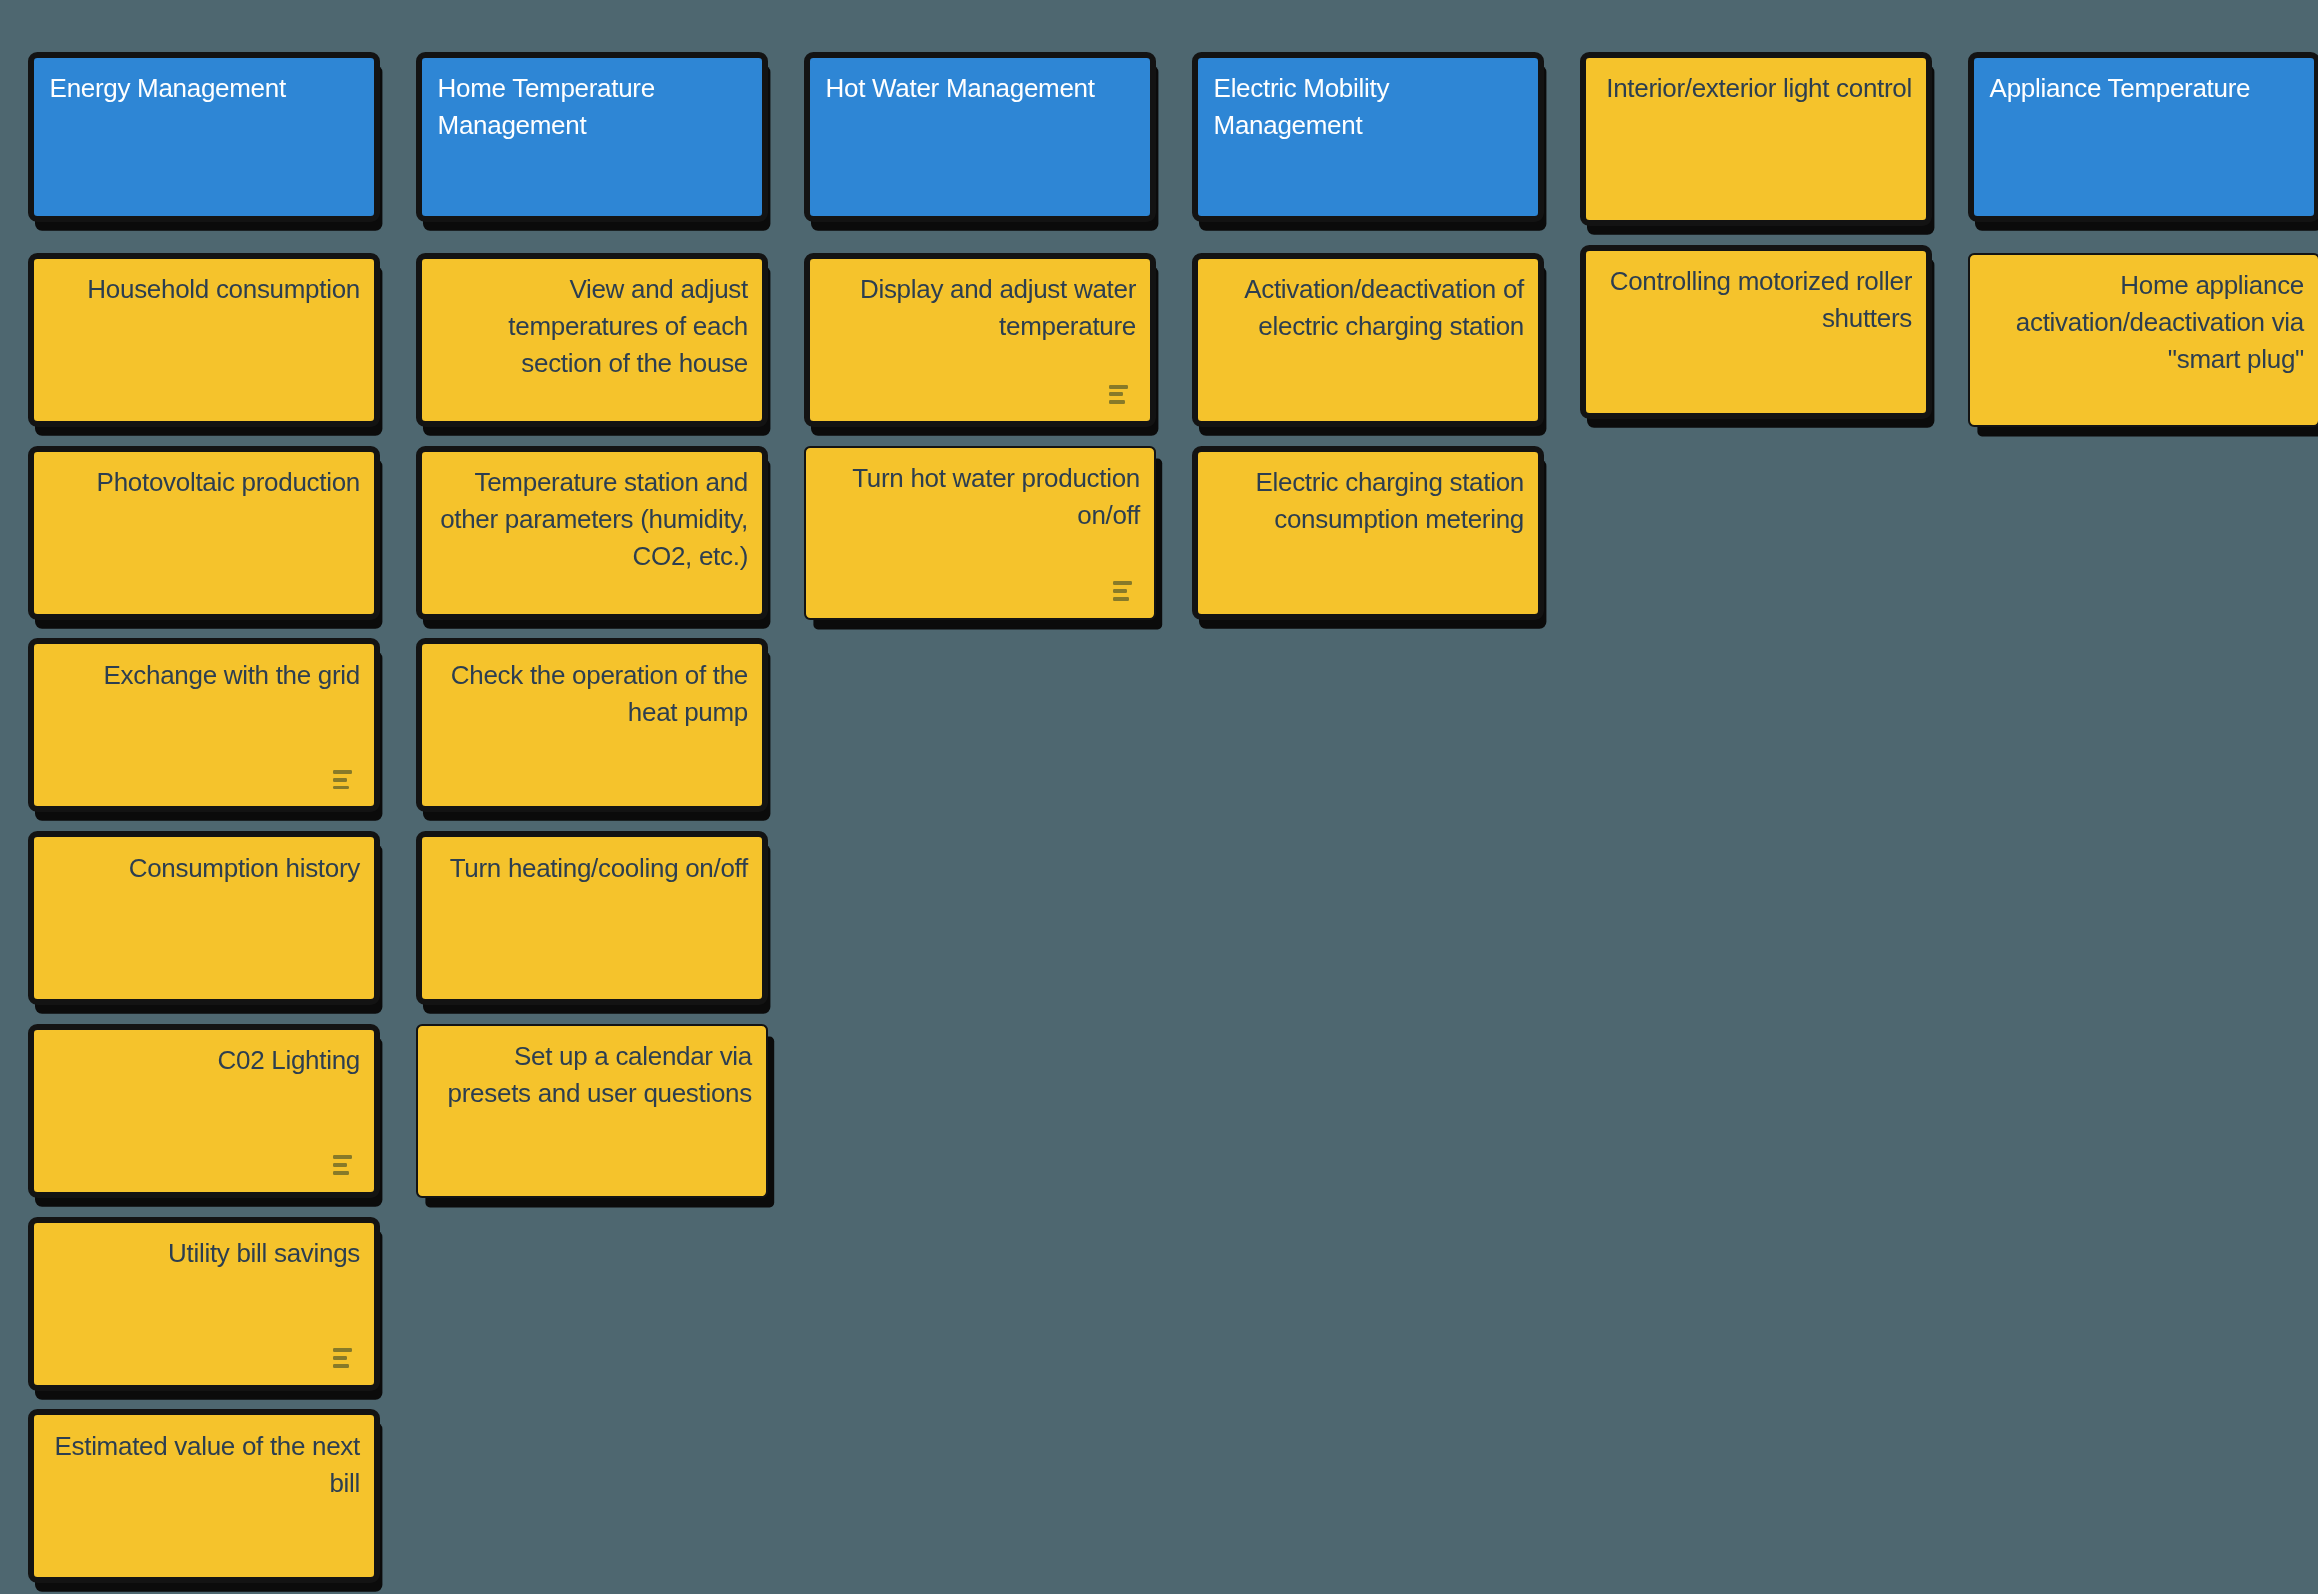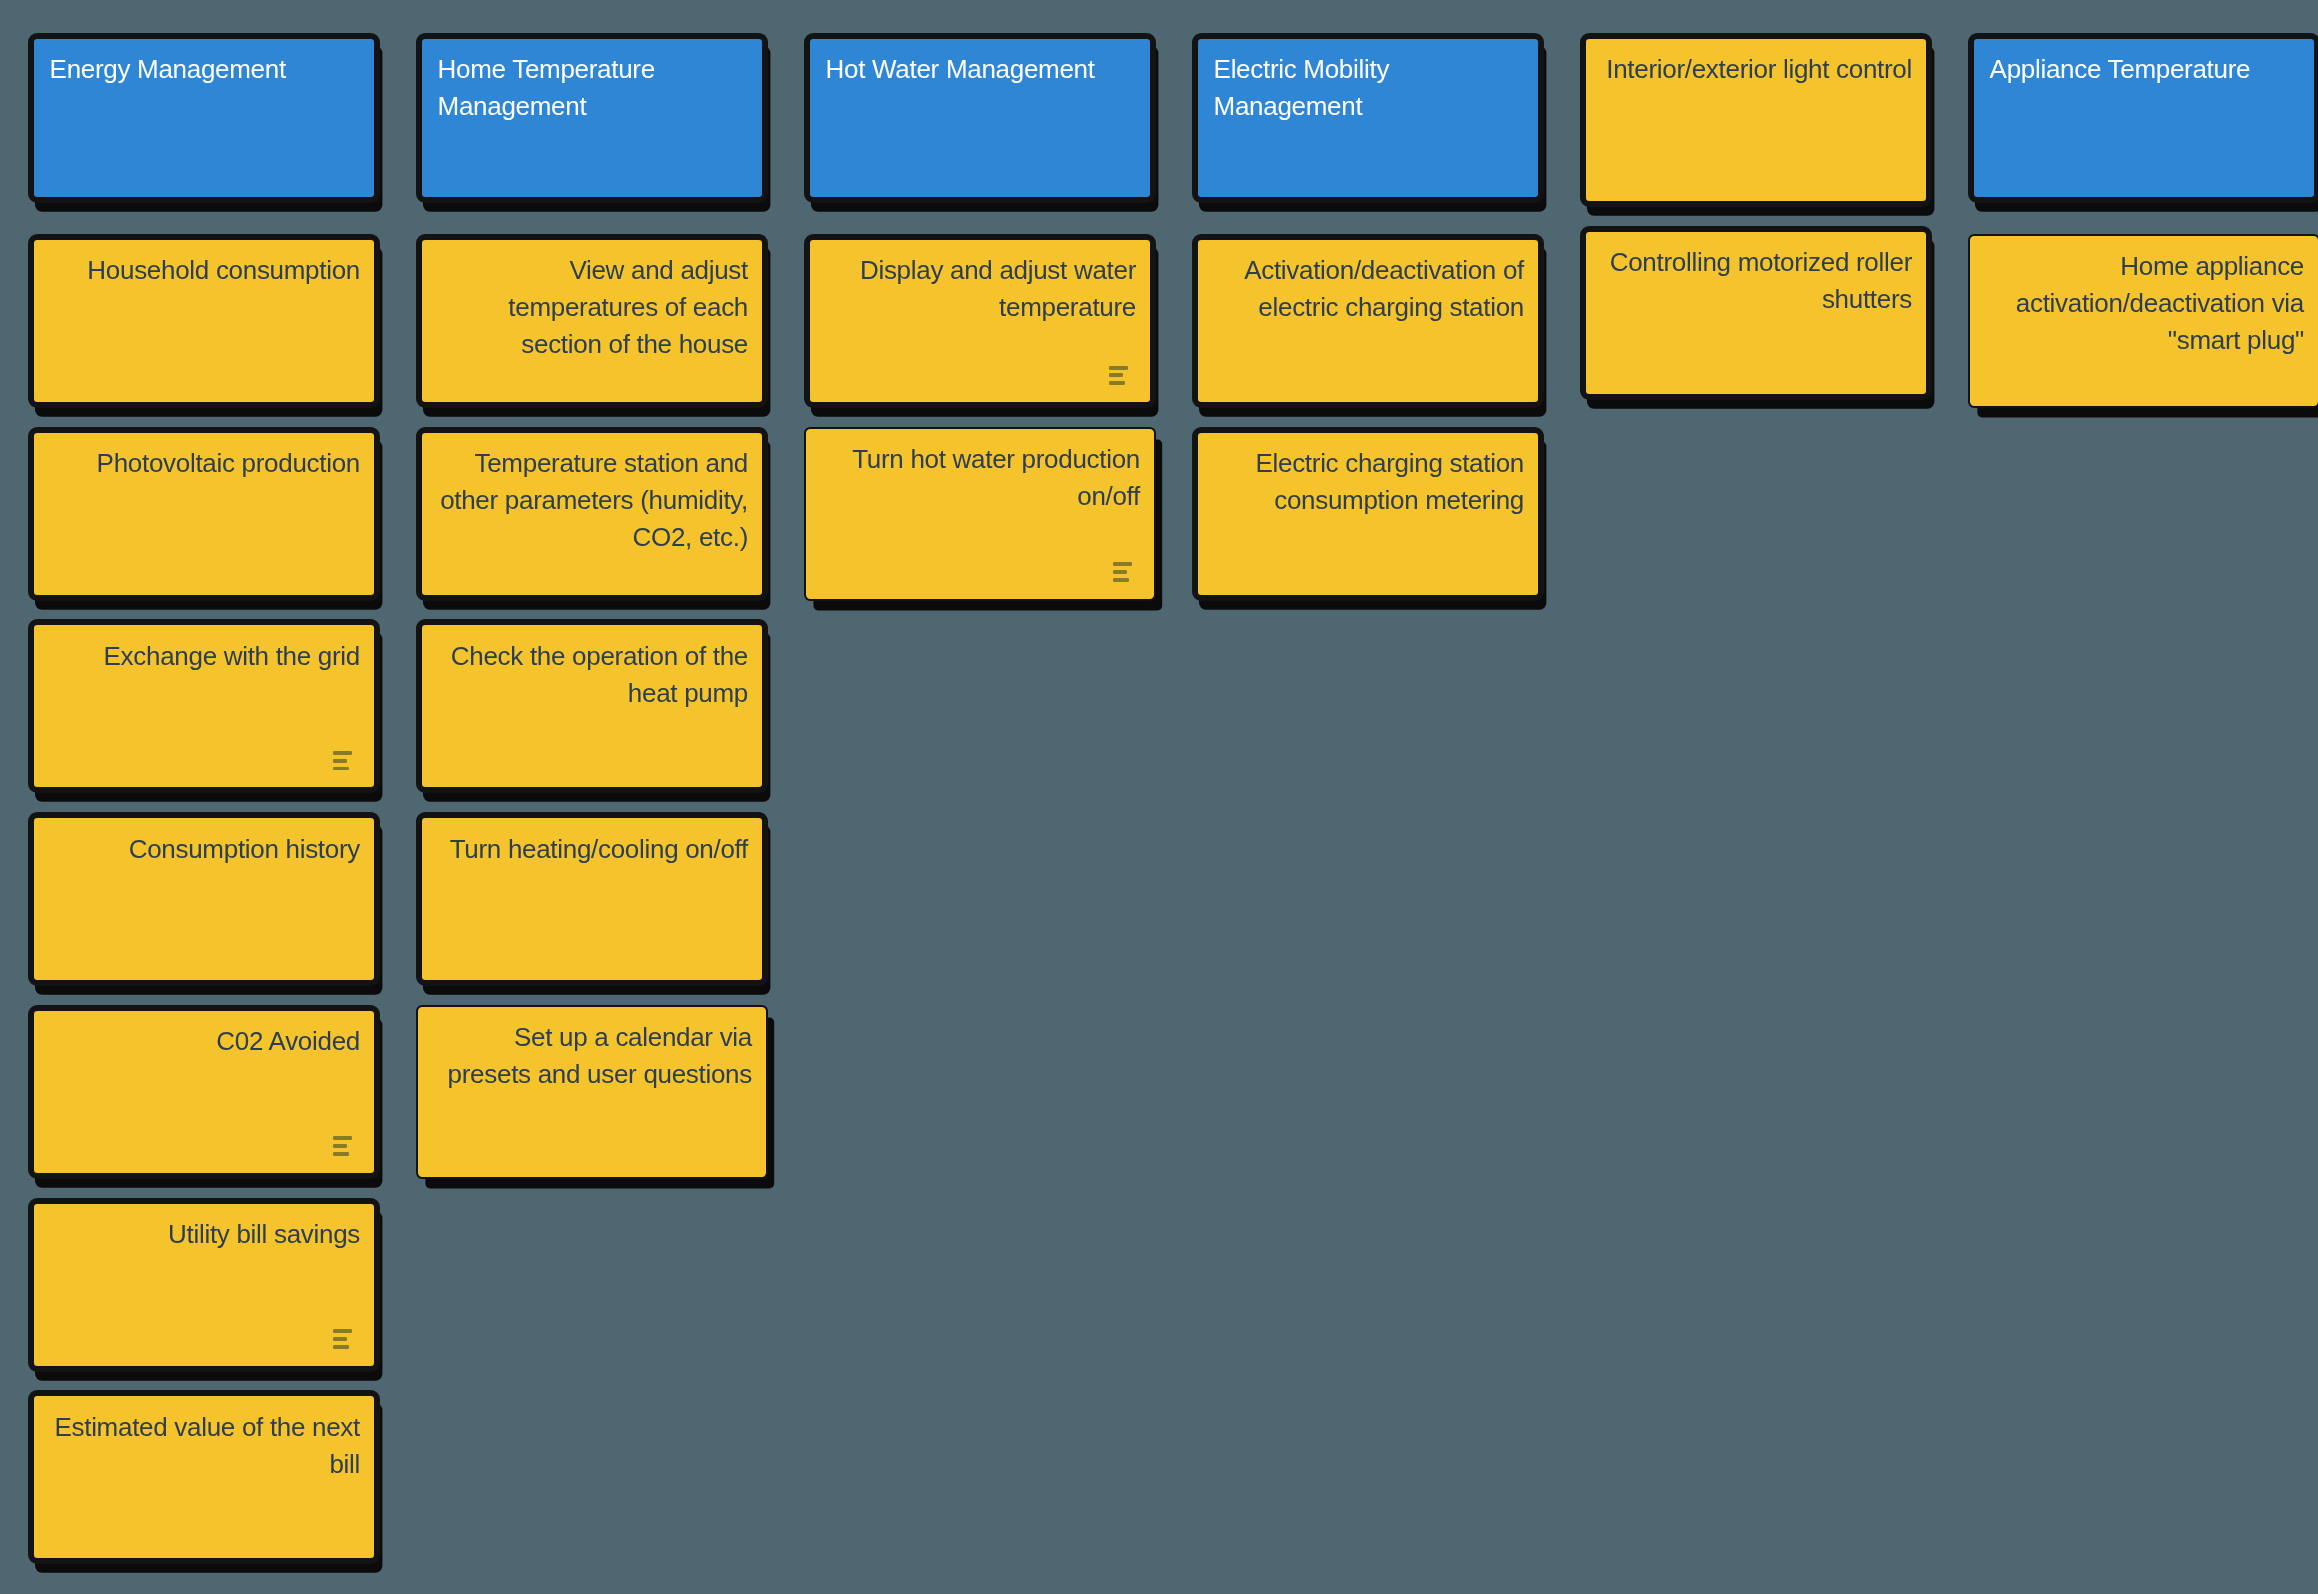--- a/index.html
+++ b/index.html
@@ -19,20 +19,21 @@
     gap: 36px;
     padding: 33px 0 0 28px;
     align-items: flex-start;
   }
   .column {
     display: flex;
     flex-direction: column;
     gap: 18.7px;
     width: 352px;
     flex: 0 0 352px;
+    margin-top: 19px;
   }
   .card {
     box-sizing: border-box;
     position: relative;
     width: 352px;
     border-radius: 9.3px;
     border: 6.2px solid var(--line, #131313);
     box-shadow: 4.7px 11px 0 -2.3px var(--shadow, #0b0b0b);
     font-size: 26px;
     line-height: 37px;
@@ -96,21 +97,21 @@
         <div class="notes-icon">
           <i class="b1"></i>
           <i class="b2"></i>
           <i class="b3"></i>
         </div>
       </div>
       <div class="card note">
         <div class="card-text">Consumption history</div>
       </div>
       <div class="card note">
-        <div class="card-text">C02 Avoided</div>
+        <div class="card-text">C02 Lighting</div>
         <div class="notes-icon">
           <i class="b1"></i>
           <i class="b2"></i>
           <i class="b3"></i>
         </div>
       </div>
       <div class="card note">
         <div class="card-text">Utility bill savings</div>
         <div class="notes-icon">
           <i class="b1"></i>

